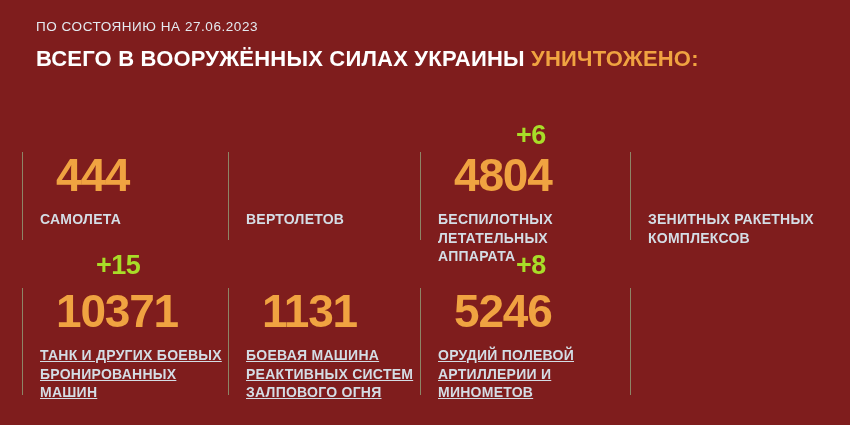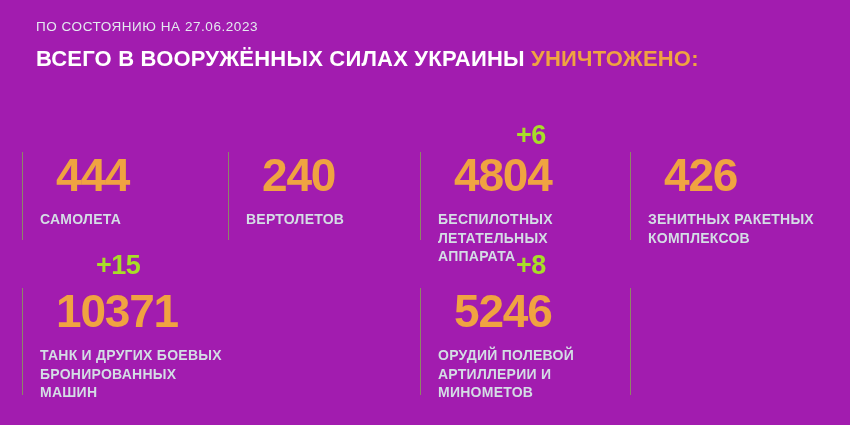--- a/index.html
+++ b/index.html
@@ -14,21 +14,21 @@
     overflow: hidden;
     background: #37495c;
     font-family: "Liberation Sans", sans-serif;
     -webkit-font-smoothing: antialiased;
   }
 
   .poster {
     position: relative;
     width: 850px;
     height: 425px;
-    background: #a21caf;
+    background: #7f1d1d;
     box-sizing: border-box;
   }
 
   
   .header {
     position: absolute;
     left: 36px;
     top: 18px;
     right: 20px;
   }
@@ -143,20 +143,21 @@
     font-size: 14px;
     font-weight: 700;
     letter-spacing: 0.25px;
     line-height: 1.33;
     color: #d4dde5;
     white-space: pre-line;
   }
 
   .row-2 .label {
     top: 94px;
+    text-decoration: underline;
   }
 </style>
 </head>
 <body>
 
 <div class="poster">
 
   <div class="header">
     <div class="header-date">ПО СОСТОЯНИЮ НА 27.06.2023</div>
     <div class="header-title">
@@ -173,59 +174,67 @@
 
         <div class="value">444</div>
         <div class="label">САМОЛЕТА</div>
       </div>
     </div>
 
     <div class="cell col-1">
       <div class="rule"></div>
       <div class="cell-body">
 
-        <div class="value">240</div>
         <div class="label">ВЕРТОЛЕТОВ</div>
       </div>
     </div>
 
     <div class="cell col-2">
       <div class="rule"></div>
       <div class="cell-body">
         <div class="delta" style="left:78px;">+6</div>
         <div class="value">4804</div>
         <div class="label">БЕСПИЛОТНЫХ
 ЛЕТАТЕЛЬНЫХ АППАРАТА</div>
       </div>
     </div>
 
     <div class="cell col-3">
       <div class="rule"></div>
       <div class="cell-body">
 
-        <div class="value">426</div>
         <div class="label">ЗЕНИТНЫХ РАКЕТНЫХ
 КОМПЛЕКСОВ</div>
       </div>
     </div>
 
   </div>
 
   <div class="row row-2">
 
     <div class="cell col-0">
       <div class="rule"></div>
       <div class="cell-body">
         <div class="delta" style="left:56px;">+15</div>
         <div class="value">10371</div>
         <div class="label">ТАНК И ДРУГИХ БОЕВЫХ
 БРОНИРОВАННЫХ МАШИН</div>
       </div>
     </div>
 
+    <div class="cell col-1">
+      <div class="rule"></div>
+      <div class="cell-body">
+
+        <div class="value">1131</div>
+        <div class="label">БОЕВАЯ МАШИНА
+РЕАКТИВНЫХ СИСТЕМ
+ЗАЛПОВОГО ОГНЯ</div>
+      </div>
+    </div>
 
     <div class="cell col-2">
       <div class="rule"></div>
       <div class="cell-body">
         <div class="delta" style="left:78px;">+8</div>
         <div class="value">5246</div>
         <div class="label">ОРУДИЙ ПОЛЕВОЙ
 АРТИЛЛЕРИИ И МИНОМЕТОВ</div>
       </div>
     </div>

